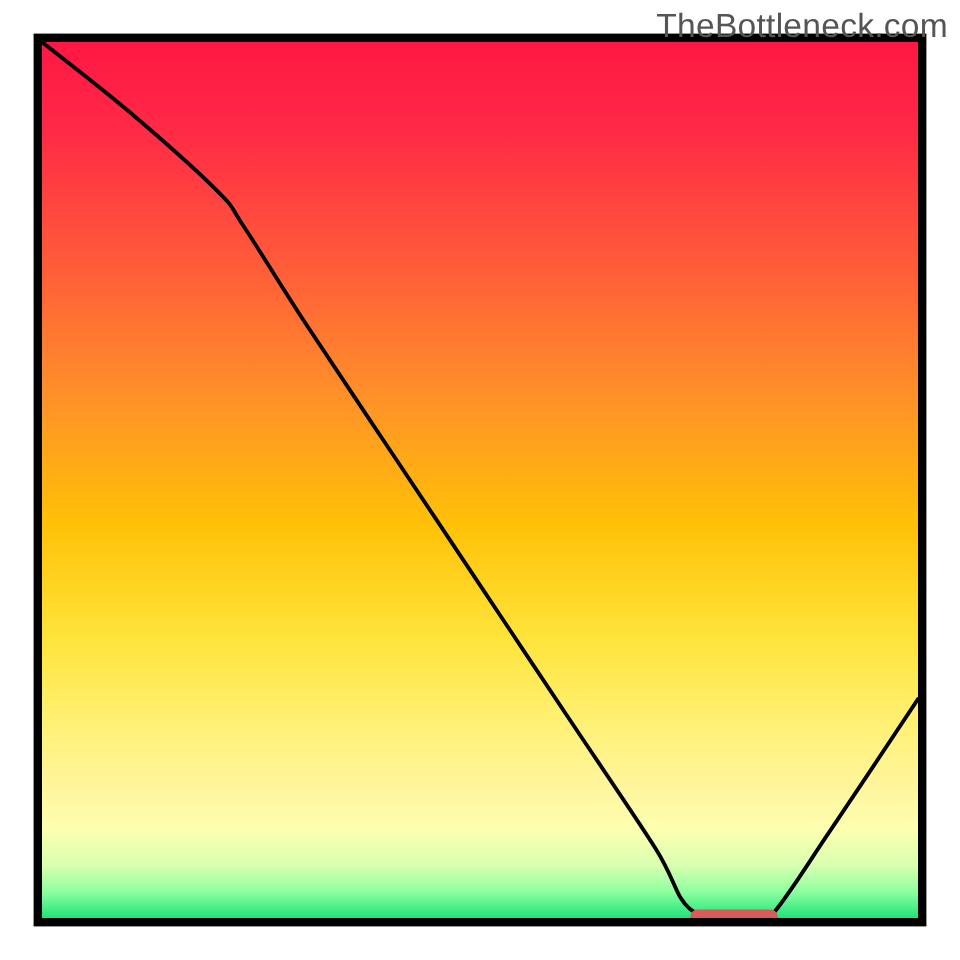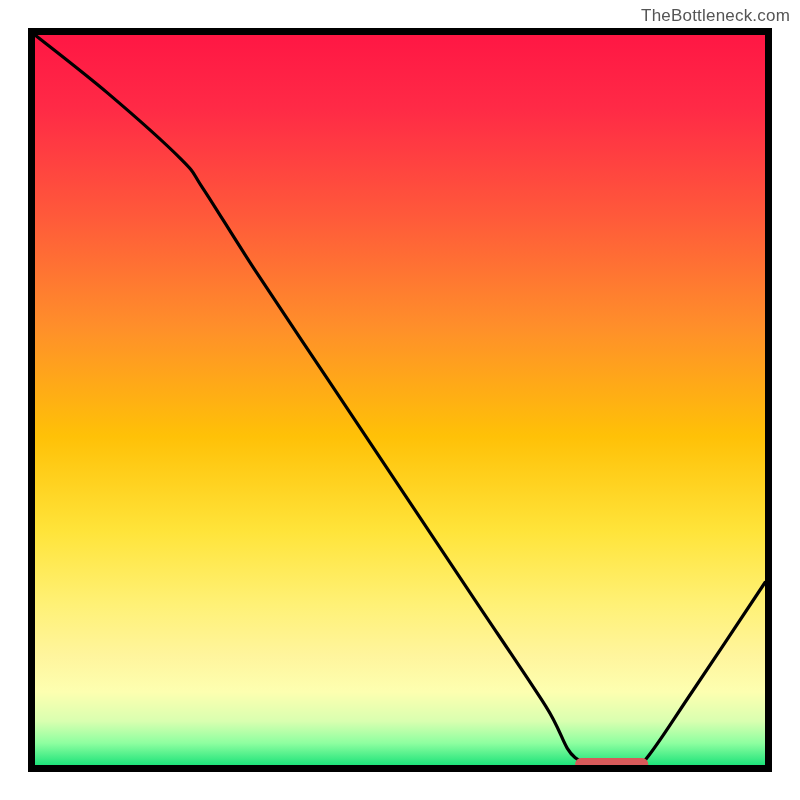--- a/index.html
+++ b/index.html
@@ -13,21 +13,21 @@
   .chart-root {
     position: relative;
     width: 800px;
     height: 800px;
   }
   .watermark {
     position: absolute;
     top: 6px;
     right: 10px;
     color: #555555;
-    font-size: 17px;
+    font-size: 28px;
     font-weight: 500;
     letter-spacing: 0.2px;
     z-index: 5;
   }
   .plot-frame {
     position: absolute;
     left: 28px;
     top: 28px;
     width: 744px;
     height: 744px;

